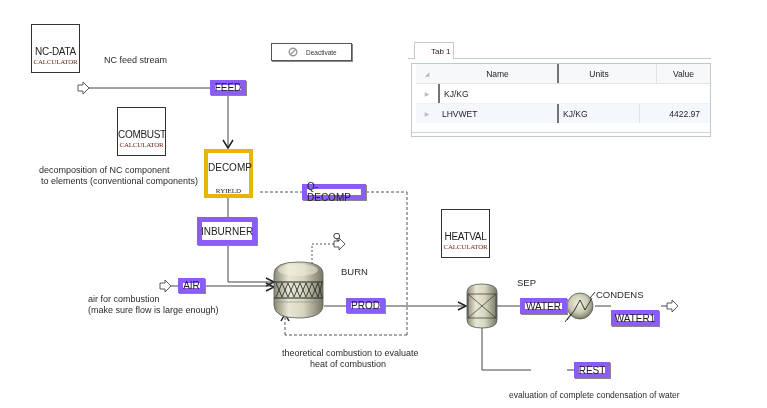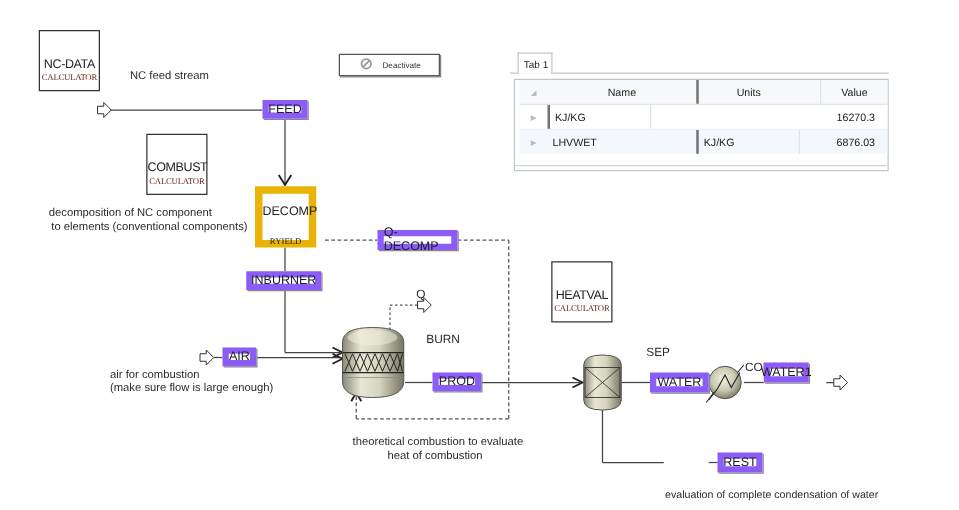--- a/index.html
+++ b/index.html
@@ -3,25 +3,25 @@
 <meta charset="utf-8">
 <style>
   html, body { margin:0; padding:0; background:#ffffff; }
   body { width:767px; height:408px; position:relative; overflow:hidden; font-family:"Liberation Sans", sans-serif; }
   .abs { position:absolute; }
   .label { font-size:9px; color:#2a2a2a; white-space:nowrap; font-family:"Liberation Sans", sans-serif; }
   .stream-box { position:absolute; border:5px solid #8b5cf6; background:#fff; font-size:10px; color:#222; display:flex; align-items:center; justify-content:center; box-shadow:1px 1px 0 #888; box-sizing:border-box; }
   .calc-box { position:absolute; border:1px solid #333; background:#fff; box-sizing:border-box; text-align:center; }
   .calc-title { font-size:10px; color:#222; margin-top:21px; letter-spacing:-0.3px; }
   .calc-sub { font-family:"Liberation Serif", serif; font-size:7px; color:#6b2a18; letter-spacing:-0.2px; margin-top:1px; }
-  .block-box { position:absolute; border:6px solid #eab308; background:#fff; box-sizing:border-box; text-align:center; }
+  .block-box { position:absolute; border:4px solid #eab308; background:#fff; box-sizing:border-box; text-align:center; }
   .deact { position:absolute; border:1px solid #555; background:#fff; box-shadow:1px 1px 0 #888; display:flex; align-items:center; font-size:6.5px; color:#333; box-sizing:border-box; }
   
   .tabpanel { position:absolute; left:408px; top:42px; width:303px; height:99px; }
-  .tab { position:absolute; left:6px; top:0; height:17px; width:28px; border:1px solid #c8c8c8; border-bottom:none; background:#fff; font-size:8px; color:#222; display:flex; align-items:center; padding-left:4px; box-sizing:border-box; }
+  .tab { position:absolute; left:6px; top:0; height:17px; width:40px; border:1px solid #c8c8c8; border-bottom:none; background:#fff; font-size:8px; color:#222; display:flex; align-items:center; padding-left:16px; box-sizing:border-box; }
   .tabline { position:absolute; left:0; right:0; top:16px; border-top:1px solid #c8c8c8; }
   .grid { position:absolute; left:3px; top:21px; width:300px; height:74px; border:1px solid #bfc7cf; box-sizing:border-box; background:#fff; }
   .grid-row { position:absolute; left:4px; right:0; height:19px; display:flex; font-size:8.5px; color:#222; }
   .grid-row.hdr { top:0; background:#f7f8f9; border-bottom:1px solid #e0e4e8; }
   .grid-row.r1 { top:20px; background:#fff; border-bottom:1px solid #eef1f4; }
   .grid-row.r2 { top:40px; background:#f4f7fb; }
   .cell { display:flex; align-items:center; box-sizing:border-box; padding:0 4px; }
   .c0 { width:22px; justify-content:center; color:#bbb; font-size:6px; }
   .c1 { width:119px; }
   .c2 { width:82px; border-left:2px solid #737373; }
@@ -149,37 +149,37 @@
 <div class="block-box" style="left:204px;top:149px;width:49px;height:49px;">
   <div style="font-size:10px;color:#222;margin-top:9px;">DECOMP</div>
   <div style="font-family:Liberation Serif, serif;font-size:7px;color:#222;margin-top:14px;">RYIELD</div>
 </div>
 
 <div class="abs label" style="left:341px;top:266px;font-size:9.5px;">BURN</div>
 <div class="abs label" style="left:517px;top:277px;font-size:9.5px;">SEP</div>
 <div class="abs label" style="left:596px;top:289px;font-size:9.5px;">CONDENS</div>
 
 <div class="stream-box" style="left:210px;top:80px;width:36px;height:15px;">FEED</div>
-<div class="stream-box" style="left:197px;top:217px;width:60px;height:15px;">INBURNER</div>
+<div class="stream-box" style="left:197px;top:217px;width:60px;height:28px;">INBURNER</div>
 <div class="stream-box" style="left:302px;top:184px;width:64px;height:16px;">Q-DECOMP</div>
 <div class="abs label" style="left:333px;top:230px;font-size:9.5px;">Q</div>
 <div class="stream-box" style="left:178px;top:278px;width:27px;height:15px;">AIR</div>
 <div class="stream-box" style="left:346px;top:298px;width:39px;height:15px;">PROD</div>
 <div class="stream-box" style="left:520px;top:298px;width:47px;height:16px;">WATER</div>
-<div class="stream-box" style="left:611px;top:290px;width:36px;height:16px;">WATER1</div>
+<div class="stream-box" style="left:611px;top:310px;width:48px;height:16px;">WATER1</div>
 <div class="stream-box" style="left:531px;top:362px;width:36px;height:16px;margin-left:43px;">REST</div>
 
 <div class="abs label" style="left:104px;top:55px;">NC feed stream</div>
 <div class="abs label" style="left:39px;top:165px;">decomposition of NC component</div>
 <div class="abs label" style="left:41px;top:176px;">to elements (conventional components)</div>
 <div class="abs label" style="left:88px;top:294px;">air for combustion</div>
 <div class="abs label" style="left:88px;top:305px;">(make sure flow is large enough)</div>
 <div class="abs label" style="left:282px;top:348px;">theoretical combustion to evaluate</div>
 <div class="abs label" style="left:282px;top:359px;padding-left:28px;">heat of combustion</div>
-<div class="abs label" style="left:509px;top:390px;font-size:8.5px;margin-left:23px;">evaluation of complete condensation of water</div>
+<div class="abs label" style="left:509px;top:390px;font-size:8.5px;">evaluation of complete condensation of water</div>
 
 <div class="deact" style="left:271px;top:43px;width:81px;height:18px;">
   <span style="display:inline-block;margin-left:16px;margin-right:8px;">
     <svg width="10" height="10" viewBox="0 0 10 10">
         <circle cx="5" cy="5" r="3.8" fill="none" stroke="#999" stroke-width="1.4"></circle>
         <line x1="2.5" y1="7.5" x2="7.5" y2="2.5" stroke="#999" stroke-width="1.4"></line>
       </svg>
   </span>
   <span>Deactivate</span>
 </div>
@@ -190,23 +190,22 @@
   <div class="grid">
     <div class="grid-row hdr">
       <div class="cell c0">◢</div>
       <div class="cell c1">Name</div>
       <div class="cell c2">Units</div>
       <div class="cell c3" style="justify-content:center;padding-right:4px;margin-left:17px;">Value</div>
     </div>
     <div class="grid-row r1">
       <div class="cell c0">▶</div>
       <div class="cell c2">KJ/KG</div>
-      <div class="cell c3">16270.3</div>
     </div>
     <div class="grid-row r2">
       <div class="cell c0">▶</div>
       <div class="cell c1">LHVWET</div>
       <div class="cell c2">KJ/KG</div>
-      <div class="cell c3">6876.03</div>
+      <div class="cell c3">4422.97</div>
     </div>
     <div class="grid-bottom"></div>
   </div>
 </div>
 
 </body></html>

